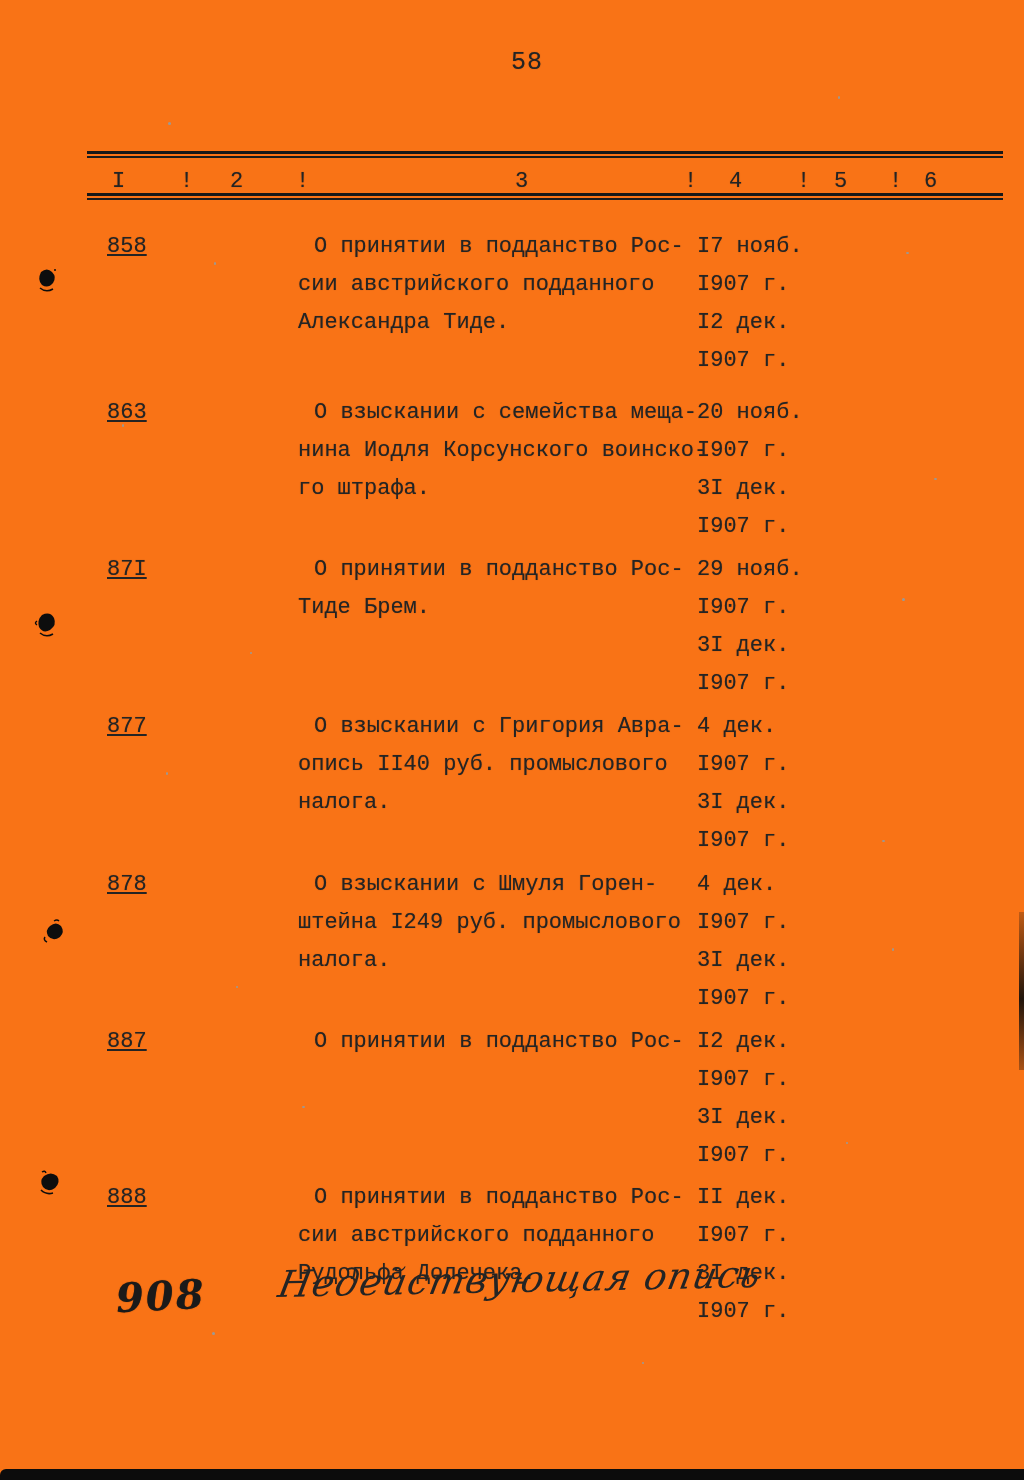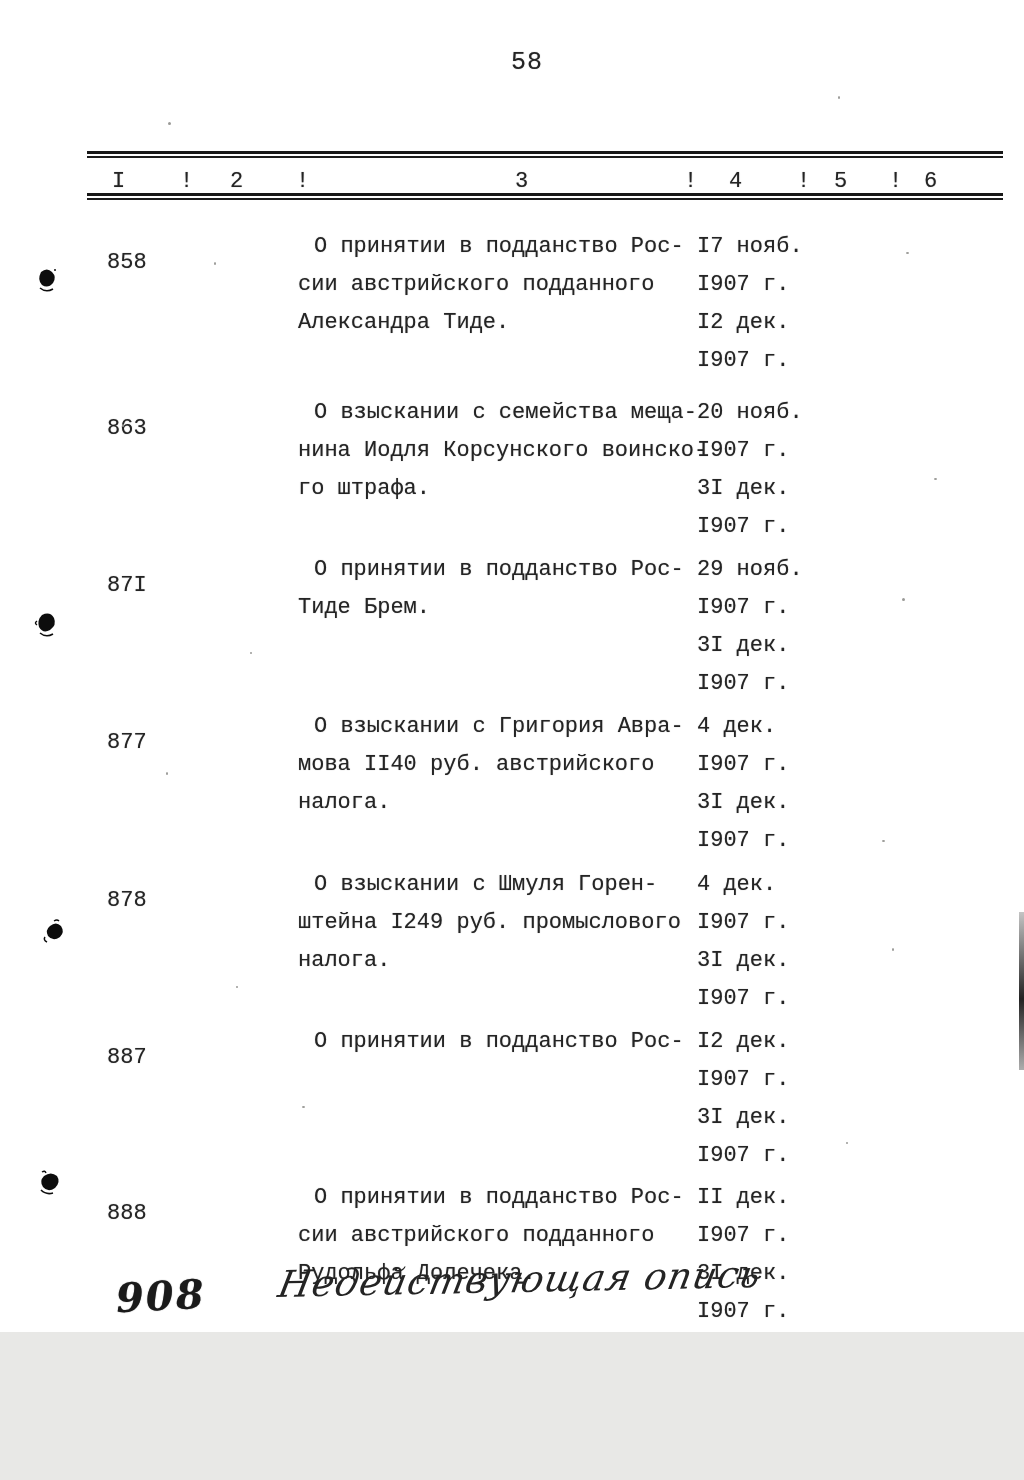--- a/index.html
+++ b/index.html
@@ -1,20 +1,20 @@
 <!DOCTYPE html>
 <html><head>
 <meta charset="utf-8">
 <style>
   html,body{margin:0;padding:0;background:#e8e8e6;}
   .page{
     position:relative;
-    width:1024px;height:1332px;
+    width:1024px;height:1480px;
     margin:0 auto;
-    background:#ffffff;
+    background:#f97316;
     overflow:hidden;
     font-family:"Liberation Mono","DejaVu Sans Mono",monospace;
     color:#242424;
   }
   .typed{
     font-family:"Liberation Mono","DejaVu Sans Mono",monospace;
     font-size:22px;
     color:#242424;
     text-shadow:0 0 1px rgba(35,35,35,.45);
     white-space:pre;
@@ -26,21 +26,21 @@
   }
   .rule{
     position:absolute;left:87px;width:916px;height:7px;
     border-top:3px solid #181818;border-bottom:2px solid #1c1c1c;
     box-sizing:border-box;
   }
   .rule-top{top:151px;}
   .rule-bottom{top:193px;}
   .header-cell{position:absolute;top:163px;font-size:22px;}
   .entry{position:absolute;left:0;top:0;width:1024px;}
-  .entry .num{position:absolute;left:107px;top:16px;}
+  .entry .num{position:absolute;left:107px;top:0;text-decoration:underline;}
   .entry .desc{position:absolute;left:298px;top:0;}
   .entry .desc .line:first-child{padding-left:16px;}
   .entry .dates{position:absolute;left:697px;top:0;}
   .ink-blot{position:absolute;width:34px;height:34px;}
   .handwritten-number{
     position:absolute;left:116px;top:1272px;
     font-family:"DejaVu Serif","Liberation Serif",serif;
     font-style:italic;font-weight:bold;font-size:40px;
     letter-spacing:2px;color:#1a1a1a;
     transform:rotate(-3deg);
@@ -103,21 +103,21 @@
     </div>
 
     <div class="entry" style="top: 551px;">
       <div class="typed num">87I</div>
       <div class="typed desc"><div class="line">О принятии в подданство Рос-</div><div class="line">Тиде Брем.</div></div>
       <div class="typed dates"><div class="line">29 нояб.</div><div class="line">I907 г.</div><div class="line">3I дек.</div><div class="line">I907 г.</div></div>
     </div>
 
     <div class="entry" style="top: 708px;">
       <div class="typed num">877</div>
-      <div class="typed desc"><div class="line">О взыскании с Григория Авра-</div><div class="line">мова II40 руб. австрийского</div><div class="line">налога.</div></div>
+      <div class="typed desc"><div class="line">О взыскании с Григория Авра-</div><div class="line">опись II40 руб. промыслового</div><div class="line">налога.</div></div>
       <div class="typed dates"><div class="line">4 дек.</div><div class="line">I907 г.</div><div class="line">3I дек.</div><div class="line">I907 г.</div></div>
     </div>
 
     <div class="entry" style="top: 866px;">
       <div class="typed num">878</div>
       <div class="typed desc"><div class="line">О взыскании с Шмуля Горен-</div><div class="line">штейна I249 руб. промыслового</div><div class="line">налога.</div></div>
       <div class="typed dates"><div class="line">4 дек.</div><div class="line">I907 г.</div><div class="line">3I дек.</div><div class="line">I907 г.</div></div>
     </div>
 
     <div class="entry" style="top: 1023px;">

